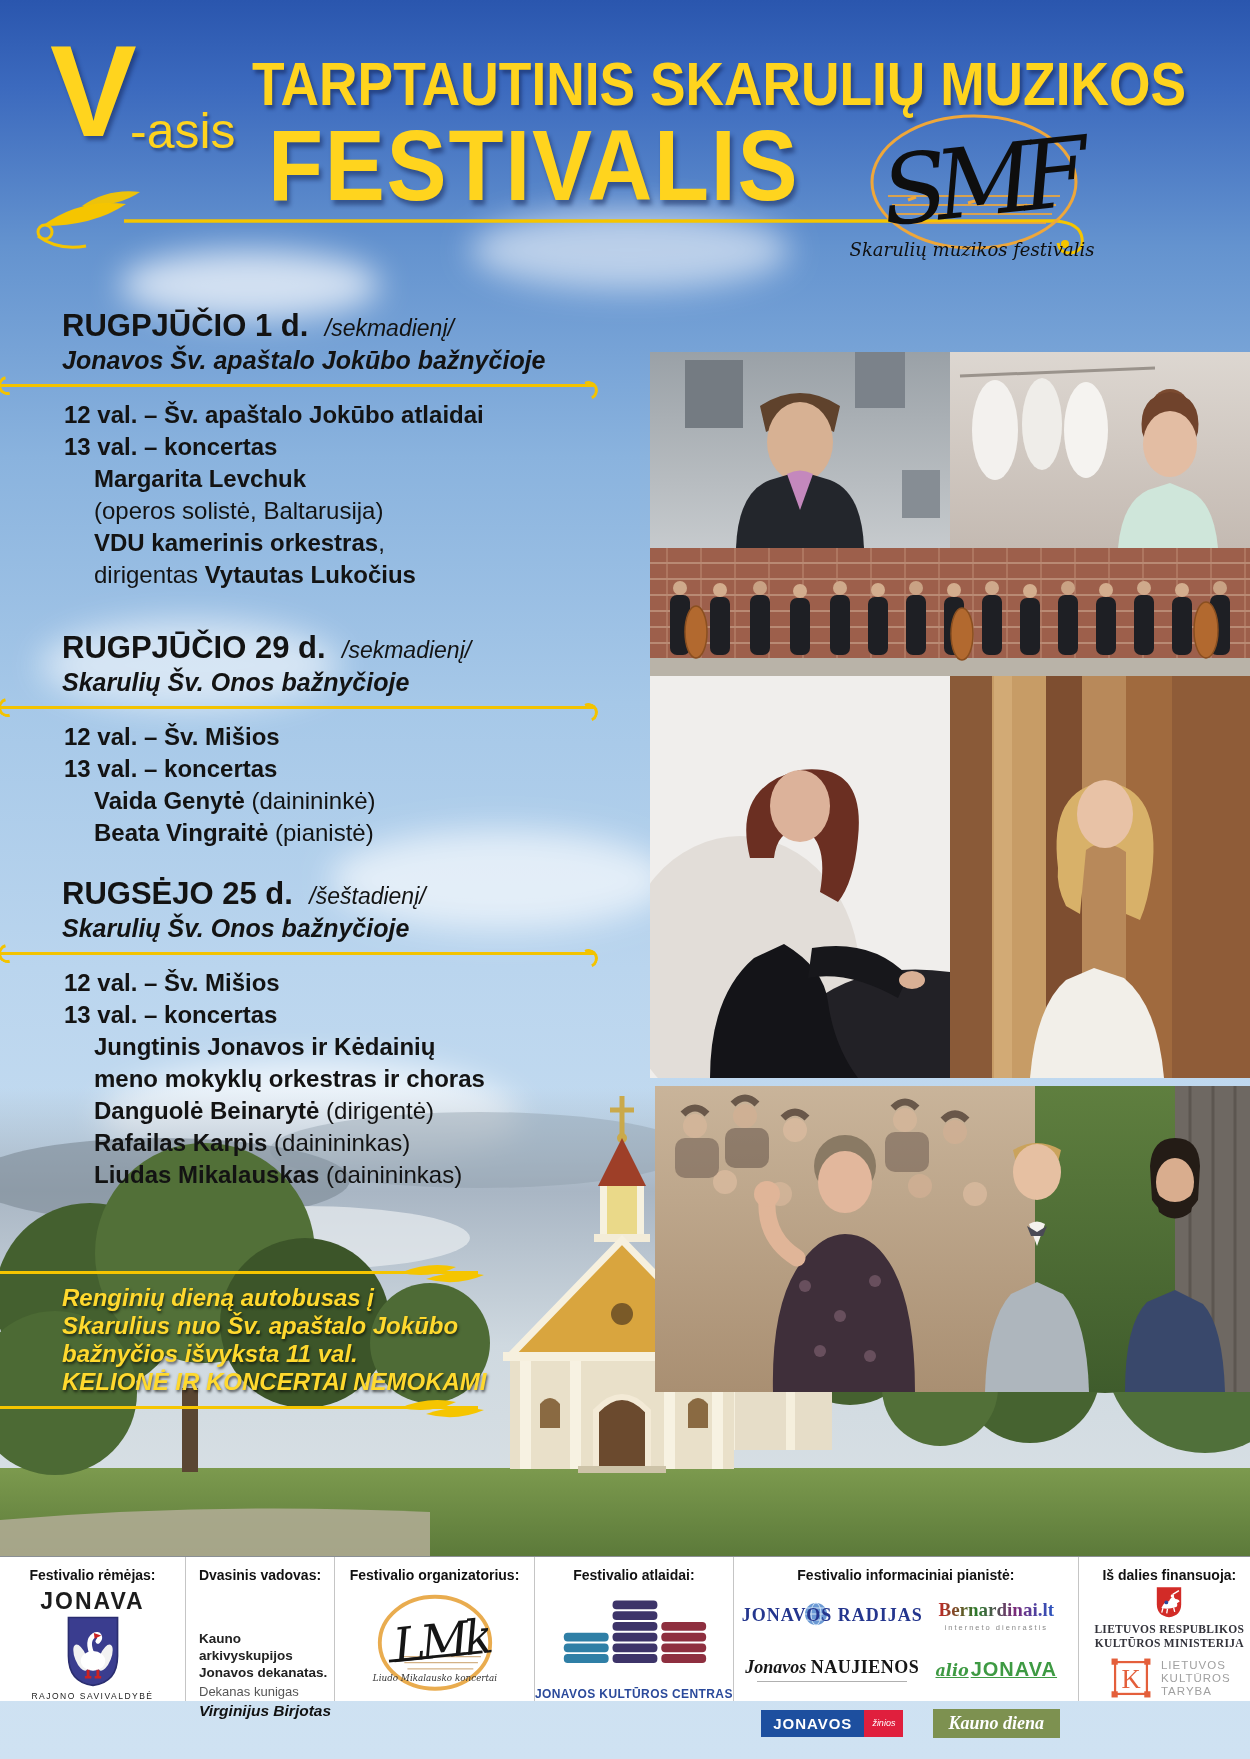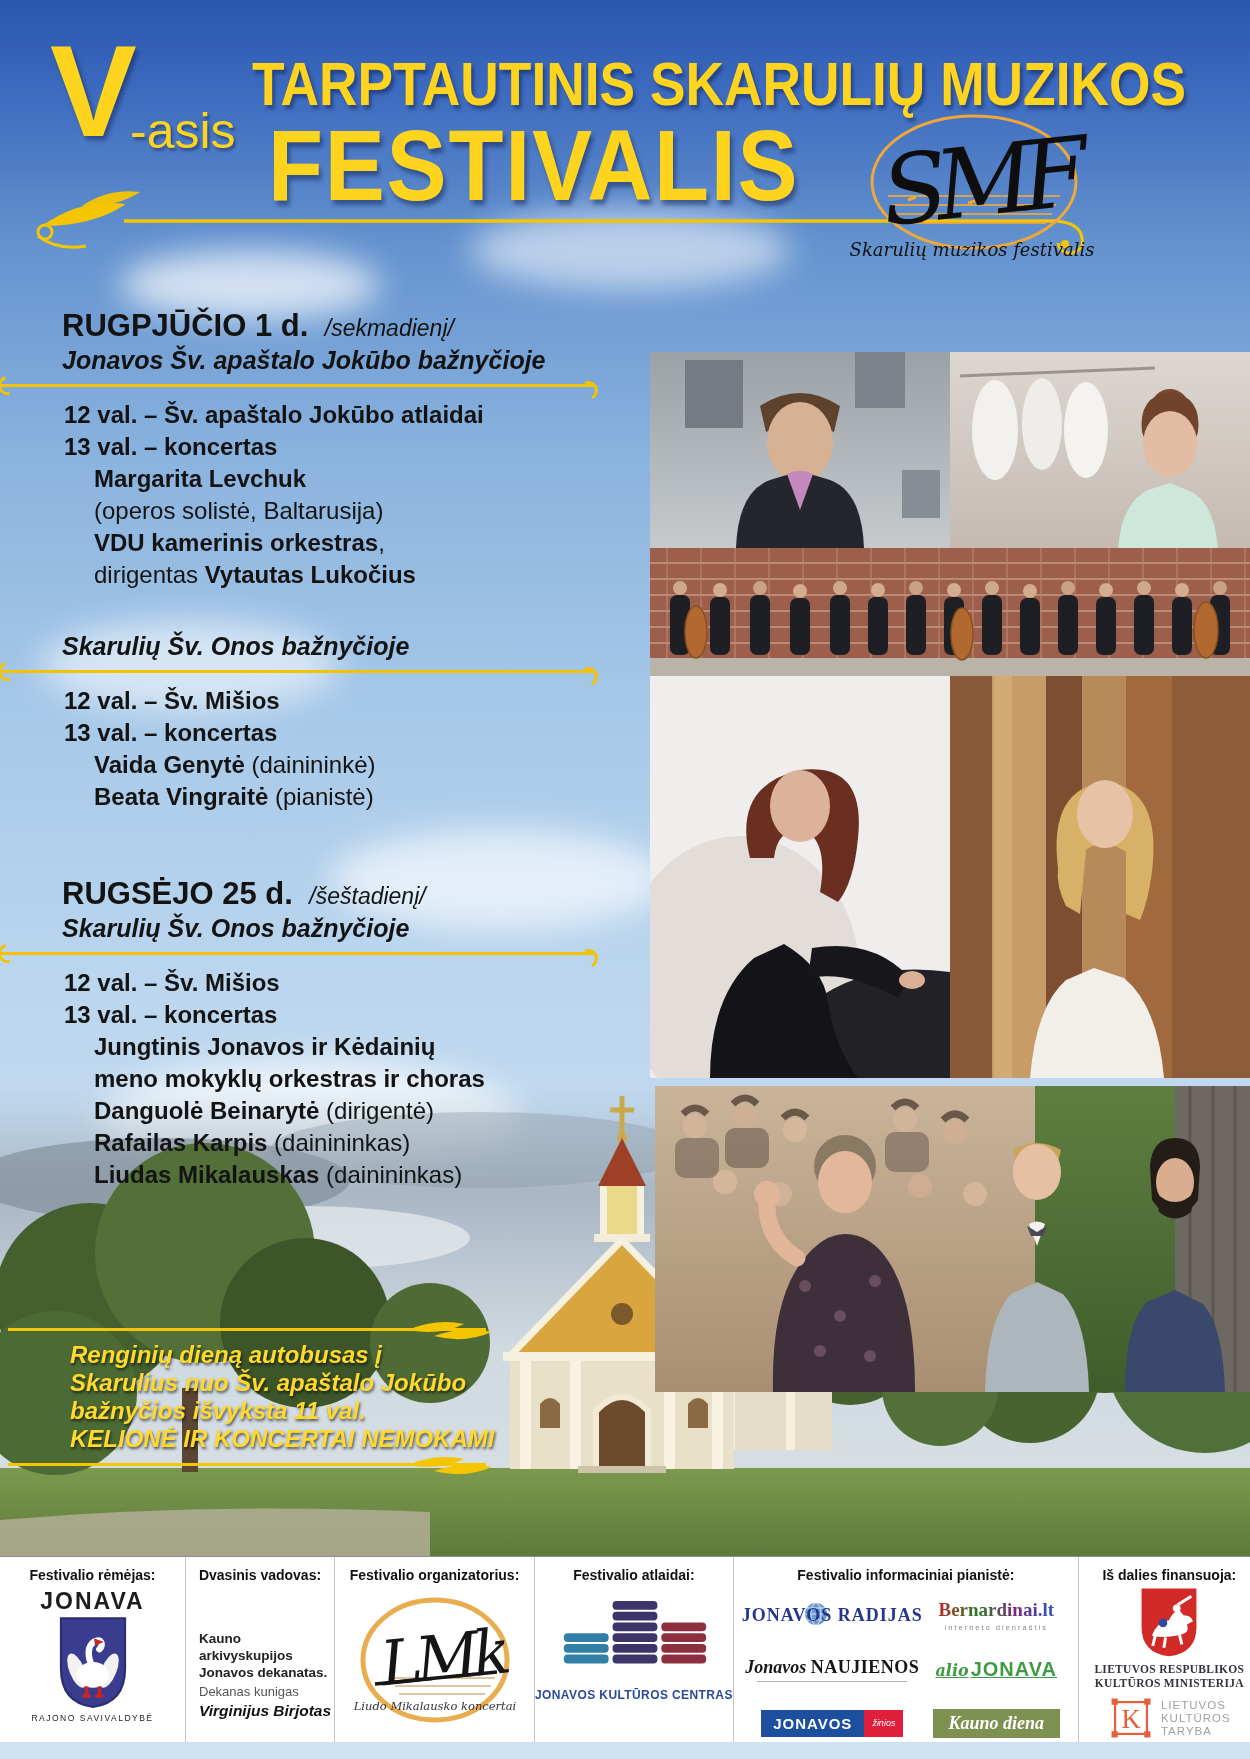--- a/index.html
+++ b/index.html
@@ -23,26 +23,26 @@
   .curl{position:absolute;width:13px;height:13px;border:3px solid #F3C300;border-radius:50%;}
   .curlL{left:-2px;top:-8px;border-right-color:transparent;border-top-color:transparent;transform:rotate(30deg);}
   .curlR{right:-4px;top:-3px;border-left-color:transparent;border-bottom-color:transparent;transform:rotate(20deg);}
   .ev-prog{padding-left:64px;margin-top:12px;font-size:24px;line-height:32px;}
   .pl{white-space:nowrap;}
   .pl.ind{padding-left:30px;}
   .seg.b{font-weight:700;}
   
   .strip{position:absolute;z-index:2;}
   
-  .bus{position:absolute;left:0;top:1328px;width:540px;z-index:5;padding-left:8px;}
+  .bus{position:absolute;left:0;top:1271px;width:540px;z-index:5;}
   .bus-line{position:relative;height:3px;background:#F5C500;width:478px;}
   .bus-flourish{position:absolute;right:-8px;top:-12px;}
   .bus-text{padding-left:62px;margin:10px 0 10px 0;font-size:24px;font-weight:700;font-style:italic;color:#FFD92E;line-height:28px;text-shadow:1px 2px 3px rgba(0,0,0,.65);white-space:nowrap;}
   
-  .footer{position:absolute;left:0;top:1556px;width:1250px;height:186px;background:#fff;display:flex;border-top:1px solid #8a8f94;z-index:6;box-sizing:border-box;}
+  .footer{position:absolute;left:0;top:1556px;width:1250px;height:145px;background:#fff;display:flex;border-top:1px solid #8a8f94;z-index:6;box-sizing:border-box;}
   .fcol{position:relative;height:100%;border-right:1px solid #c5c5c5;box-sizing:border-box;display:flex;flex-direction:column;align-items:center;padding-top:10px;}
   .fcol:last-child{border-right:none;}
   .flabel{font-size:14px;font-weight:700;color:#111;margin-bottom:3px;white-space:nowrap;}
   .jon-name{font-size:23px;font-weight:700;letter-spacing:2px;color:#1c1c1c;margin-top:2px;}
   .jon-sub{font-size:8.5px;letter-spacing:1.5px;color:#222;margin-top:4px;}
   .dv-block{align-self:flex-start;padding-left:13px;margin-top:44px;line-height:17px;}
   .dv-b{font-size:13.5px;font-weight:700;color:#222;}
   .dv-r{font-size:13px;color:#555;margin-top:2px;}
   .dv-i{font-size:15.5px;font-weight:700;font-style:italic;color:#111;margin-top:2px;}
   .jkc-name{font-size:12px;font-weight:700;color:#2b4a9b;letter-spacing:.4px;margin-top:6px;white-space:nowrap;}
@@ -329,20 +329,24 @@
     <div class="pl"><span class="seg b">12 val. – Šv. apaštalo Jokūbo atlaidai</span></div>
     <div class="pl"><span class="seg b">13 val. – koncertas</span></div>
     <div class="pl ind"><span class="seg b">Margarita Levchuk</span></div>
     <div class="pl ind"><span class="seg r">(operos solistė, Baltarusija)</span></div>
     <div class="pl ind"><span class="seg b">VDU kamerinis orkestras</span><span class="seg r">,</span></div>
     <div class="pl ind"><span class="seg r">dirigentas </span><span class="seg b">Vytautas Lukočius</span></div>
   </div>
 </section>
 
 <section class="event" style="top:630px;">
+  <header class="ev-head">
+    <span class="ev-date">RUGPJŪČIO 29 d.</span>
+    <span class="ev-day">/sekmadienį/</span>
+  </header>
   <div class="ev-venue">Skarulių Šv. Onos bažnyčioje</div>
   <div class="gold-line">
       <i class="curl curlL"></i>
       <i class="curl curlR"></i>
     </div>
   <div class="ev-prog">
     <div class="pl"><span class="seg b">12 val. – Šv. Mišios</span></div>
     <div class="pl"><span class="seg b">13 val. – koncertas</span></div>
     <div class="pl ind"><span class="seg b">Vaida Genytė</span><span class="seg r"> (dainininkė)</span></div>
     <div class="pl ind"><span class="seg b">Beata Vingraitė</span><span class="seg r"> (pianistė)</span></div>

